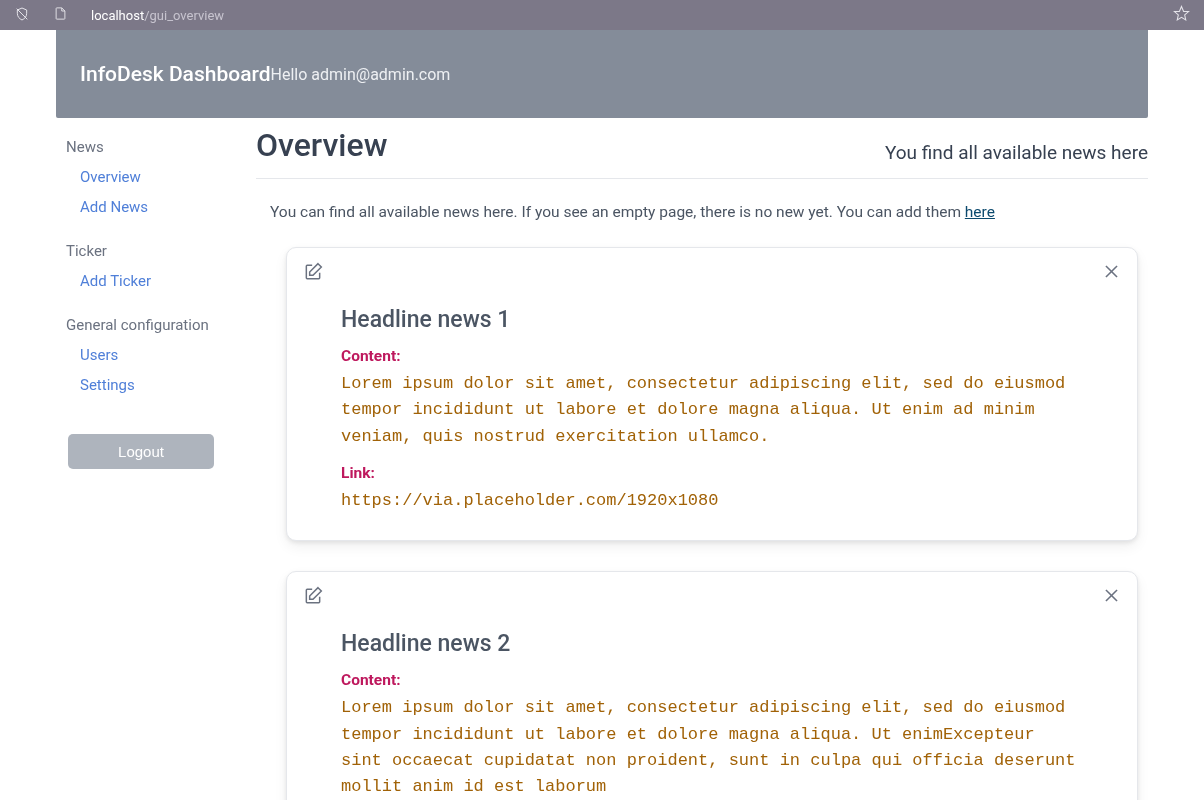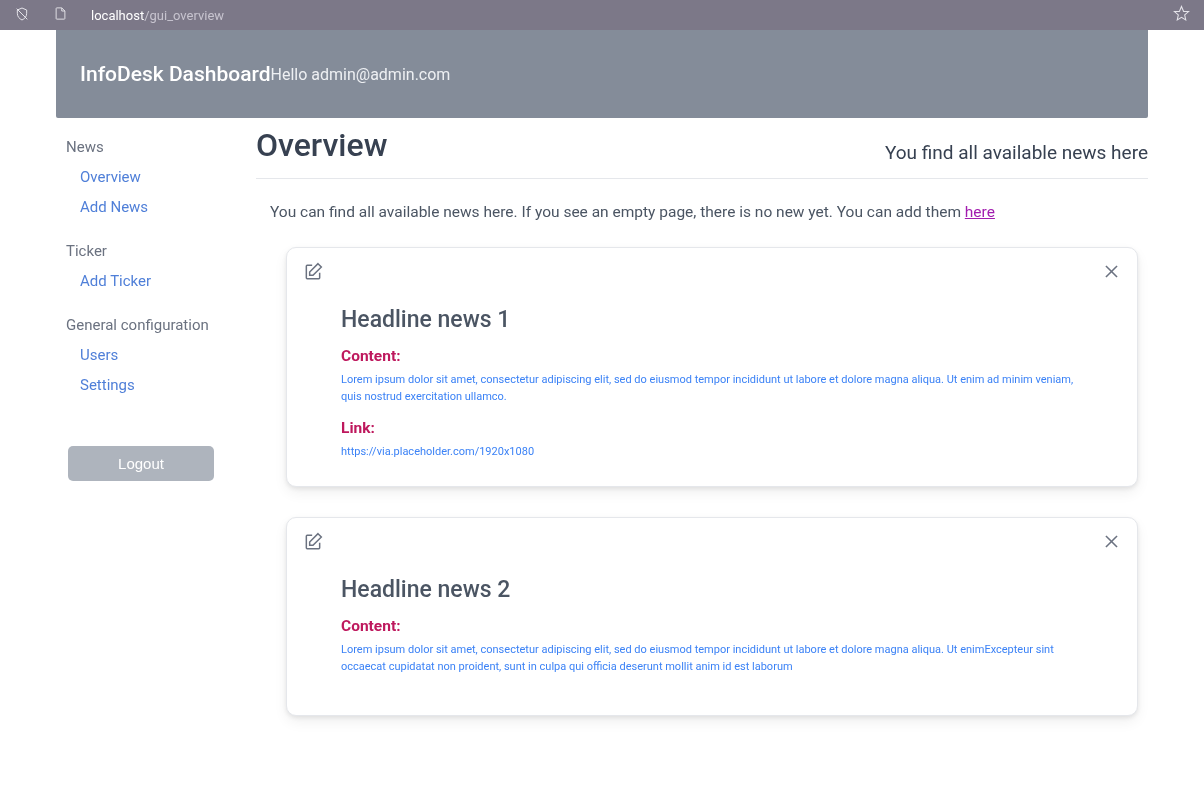--- a/index.html
+++ b/index.html
@@ -57,21 +57,21 @@
     font-size:15px;
   }
   .sidebar .group-label:first-child { margin-top:4px;}
   .sidebar ul { list-style:none; padding-left:14px; }
   .sidebar li {
     color:#4f7fd8;
     padding:6px 0;
     cursor:pointer;
   }
   .logout-btn {
-    margin-top:46px;
+    margin-top:34px;
     background:#aeb4bd;
     color:#fff;
     border:none;
     border-radius:5px;
     width:146px;
     height:35px;
     font-size:15px;
     cursor:pointer;
     margin-left:2px;
   }
@@ -94,21 +94,21 @@
   }
   .page-subtitle {
     font-size:19px;
     color:#374151;
   }
   .intro {
     color:#4b5563;
     font-size:15.5px;
     margin:0 0 26px 14px;
   }
-  .intro a, .link { color:#a21caf; text-decoration:underline; cursor:pointer;}
+  .intro a, .link { color:#0c4a6e; text-decoration:underline; cursor:pointer;}
   .cards { padding-left:30px; padding-right:10px;}
   .card {
     background:#fff;
     border:1px solid #e5e7eb;
     border-radius:10px;
     box-shadow:0 2px 4px rgba(0,0,0,0.08), 0 6px 14px rgba(0,0,0,0.06);
     margin-bottom:30px;
     padding:14px 16px 26px 16px;
     position:relative;
   }
@@ -127,24 +127,25 @@
     margin-bottom:14px;
   }
   .field-label {
     font-weight:700;
     color:#be185d;
     font-size:15.5px;
     margin-top:12px;
     margin-bottom:6px;
   }
   .field-value {
-    color:#3b82f6;
-    font-size:11px;
+    color:#a16207;
+    font-size:17px;
     line-height:1.55;
     margin-bottom:14px;
+    font-family:Liberation Mono, monospace;
   }
   .iconbtn { cursor:pointer; }
 </style>
 </head>
 <body>
 
 <div class="browserbar">
   <div class="left">
     <span>
       <svg width="16" height="16" viewBox="0 0 24 24" class="icon-svg">

